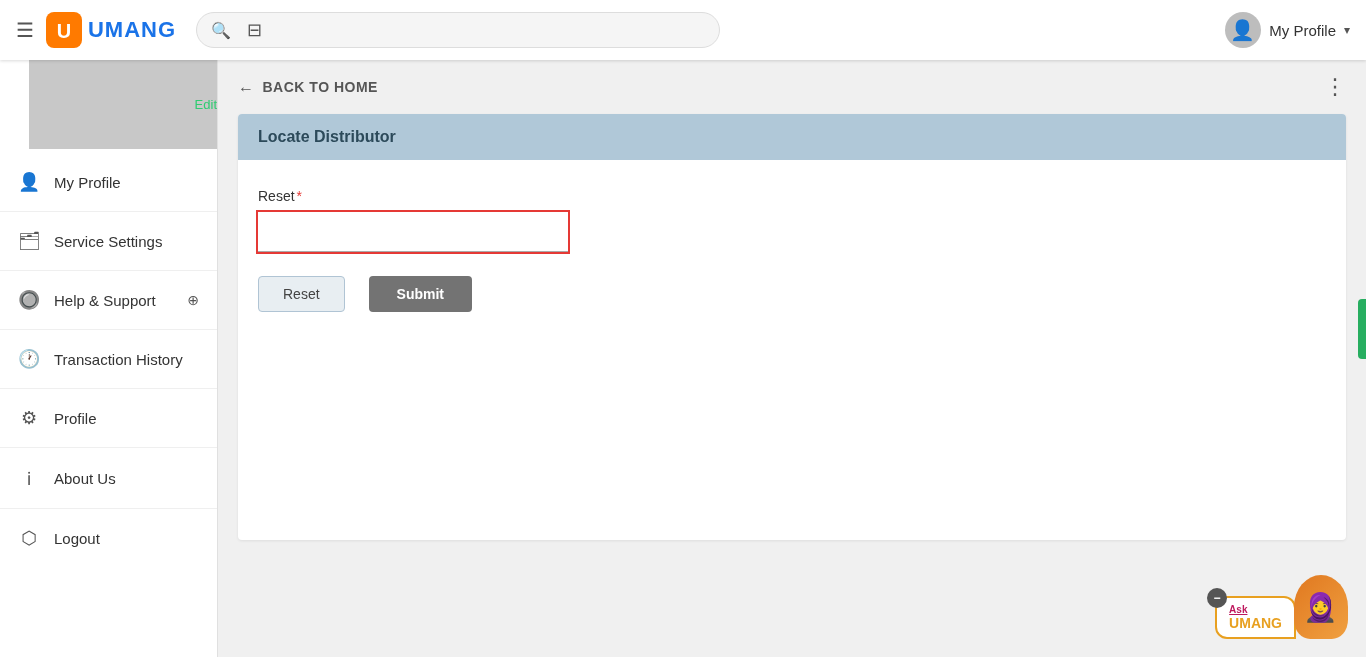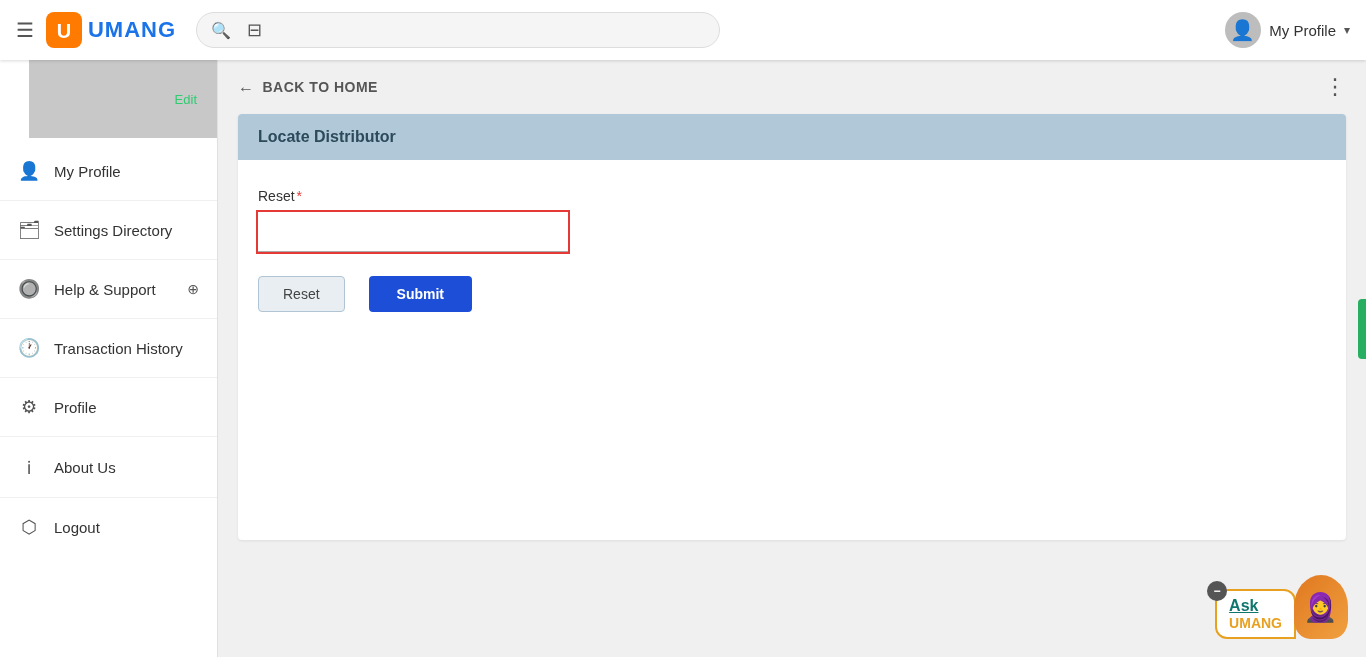--- a/index.html
+++ b/index.html
@@ -109,25 +109,25 @@
       width: 218px;
       background: #ffffff;
       border-right: 1px solid #e0e0e0;
       display: flex;
       flex-direction: column;
       flex-shrink: 0;
       overflow-y: auto;
     }
     .sidebar-user-section {
       background: #c8c8c8;
-      height: 78px;
+      height: 89px;
       display: flex;
       align-items: center;
       justify-content: flex-end;
-      padding-right: 20px;
+      padding-right: 0;
       margin-left: 29px;
     }
     .sidebar-edit-link {
       color: #2ecc71;
       font-size: 13px;
       cursor: pointer;
       text-decoration: none;
     }
     .sidebar-nav {
       display: flex;
@@ -256,21 +256,21 @@
       padding: 9px 24px;
       background: #e8eef2;
       border: 1px solid #b0c4d4;
       border-radius: 4px;
       font-size: 14px;
       color: #444;
       cursor: pointer;
     }
     .btn-submit {
       padding: 9px 28px;
-      background: #1d4ed8;
+      background: #737373;
       border: none;
       border-radius: 4px;
       font-size: 14px;
       color: #ffffff;
       cursor: pointer;
       font-weight: 600;
     }
 
     
     .green-tab {
@@ -298,22 +298,22 @@
       background: #fff;
       border: 2px solid #e8a020;
       border-radius: 12px 12px 0 12px;
       padding: 6px 12px;
       font-size: 14px;
       font-weight: bold;
       color: #333;
       position: relative;
     }
     .ask-umang-bubble .ask-label {
-      color: #0f766e;
-      font-size: 16px;
+      color: #be185d;
+      font-size: 10px;
       text-decoration: underline;
     }
     .ask-umang-bubble .umang-label {
       color: #e8a020;
       font-size: 14px;
       font-weight: bold;
     }
     .ask-umang-close {
       position: absolute;
       top: -10px;
@@ -380,21 +380,21 @@
     <nav class="sidebar-nav">
 
       <div class="sidebar-item">
         <span class="sidebar-item-icon">👤</span>
         <span class="sidebar-item-label">My Profile</span>
       </div>
       <div class="sidebar-divider"></div>
 
       <div class="sidebar-item">
         <span class="sidebar-item-icon">🗂</span>
-        <span class="sidebar-item-label">Settings Directory</span>
+        <span class="sidebar-item-label">Service Settings</span>
       </div>
       <div class="sidebar-divider"></div>
 
       <div class="sidebar-item">
         <span class="sidebar-item-icon">🔘</span>
         <span class="sidebar-item-label">Help &amp; Support</span>
         <span class="sidebar-item-expand">⊕</span>
       </div>
       <div class="sidebar-divider"></div>
 

